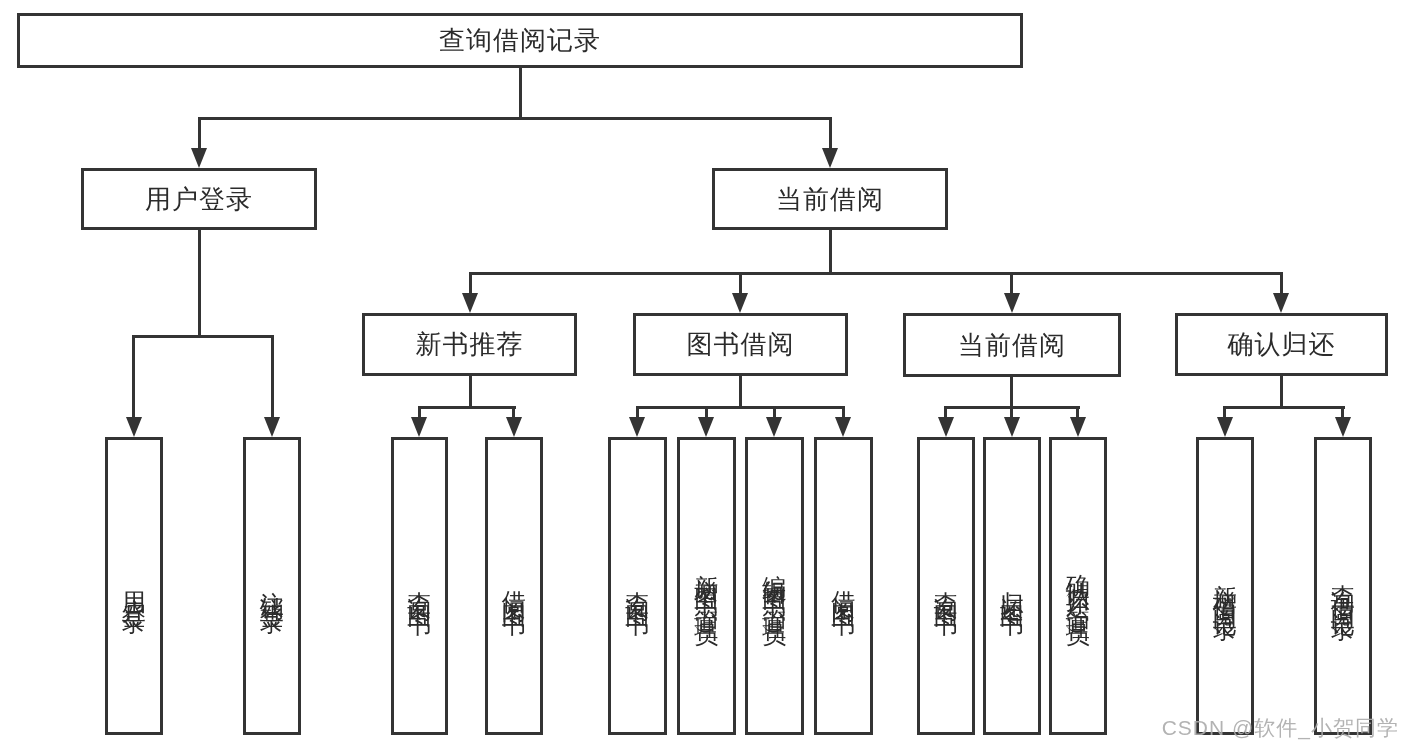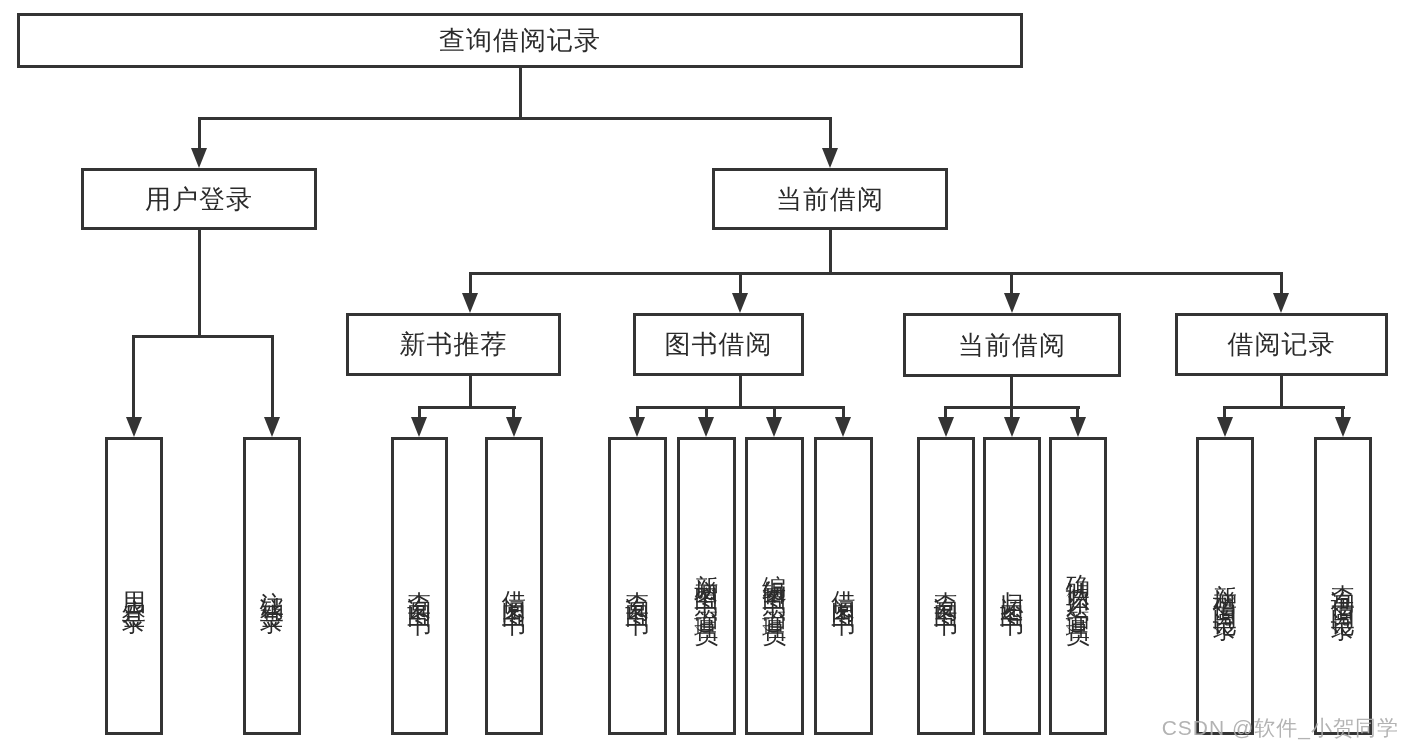--- a/index.html
+++ b/index.html
@@ -28,31 +28,31 @@
     <span>查询借阅记录</span>
   </div>
 
   <div class="box" style="left:81px;top:168px;width:236px;height:62px">
     <span>用户登录</span>
   </div>
   <div class="box" style="left:712px;top:168px;width:236px;height:62px">
     <span>当前借阅</span>
   </div>
 
-  <div class="box" style="left:346px;top:313px;width:215px;height:63px">
+  <div class="box" style="left:362px;top:313px;width:215px;height:63px">
     <span>新书推荐</span>
   </div>
-  <div class="box" style="left:633px;top:313px;width:171px;height:63px">
+  <div class="box" style="left:633px;top:313px;width:215px;height:63px">
     <span>图书借阅</span>
   </div>
   <div class="box" style="left:903px;top:313px;width:218px;height:64px">
     <span>当前借阅</span>
   </div>
   <div class="box" style="left:1175px;top:313px;width:213px;height:63px">
-    <span>借阅记录</span>
+    <span>确认归还</span>
   </div>
 
   <div class="vbox" style="left:105px;width:58px">
     <span class="vtext">用户登录</span>
   </div>
   <div class="vbox" style="left:243px;width:58px">
     <span class="vtext">注销登录</span>
   </div>
 
   <div class="vbox" style="left:391px;width:57px">

